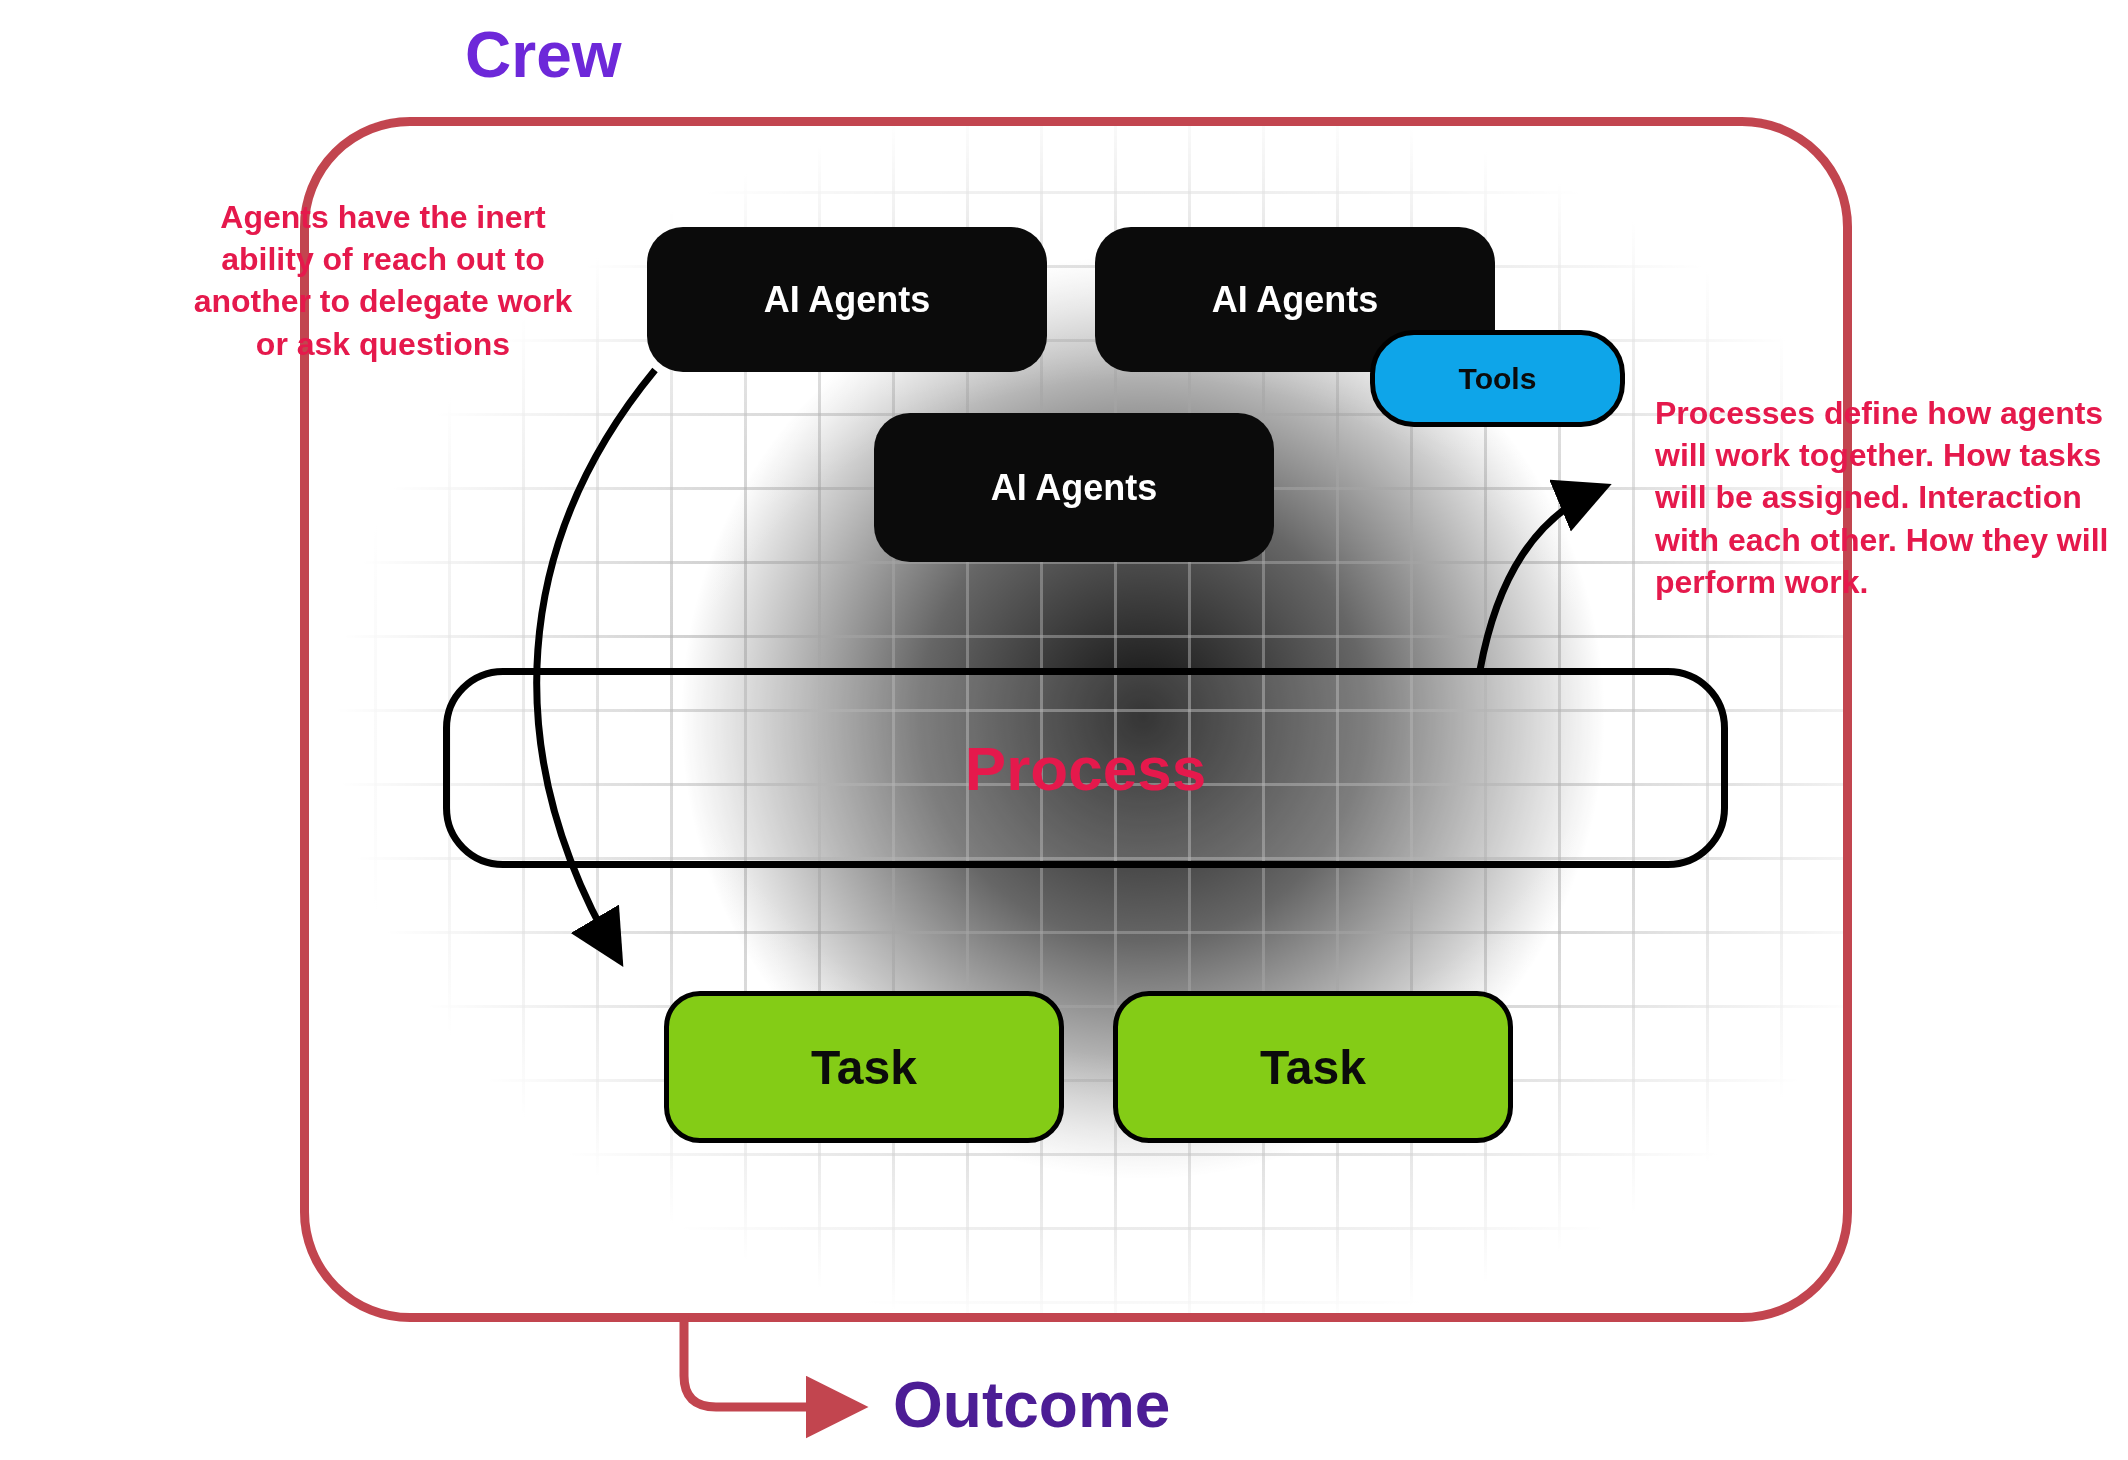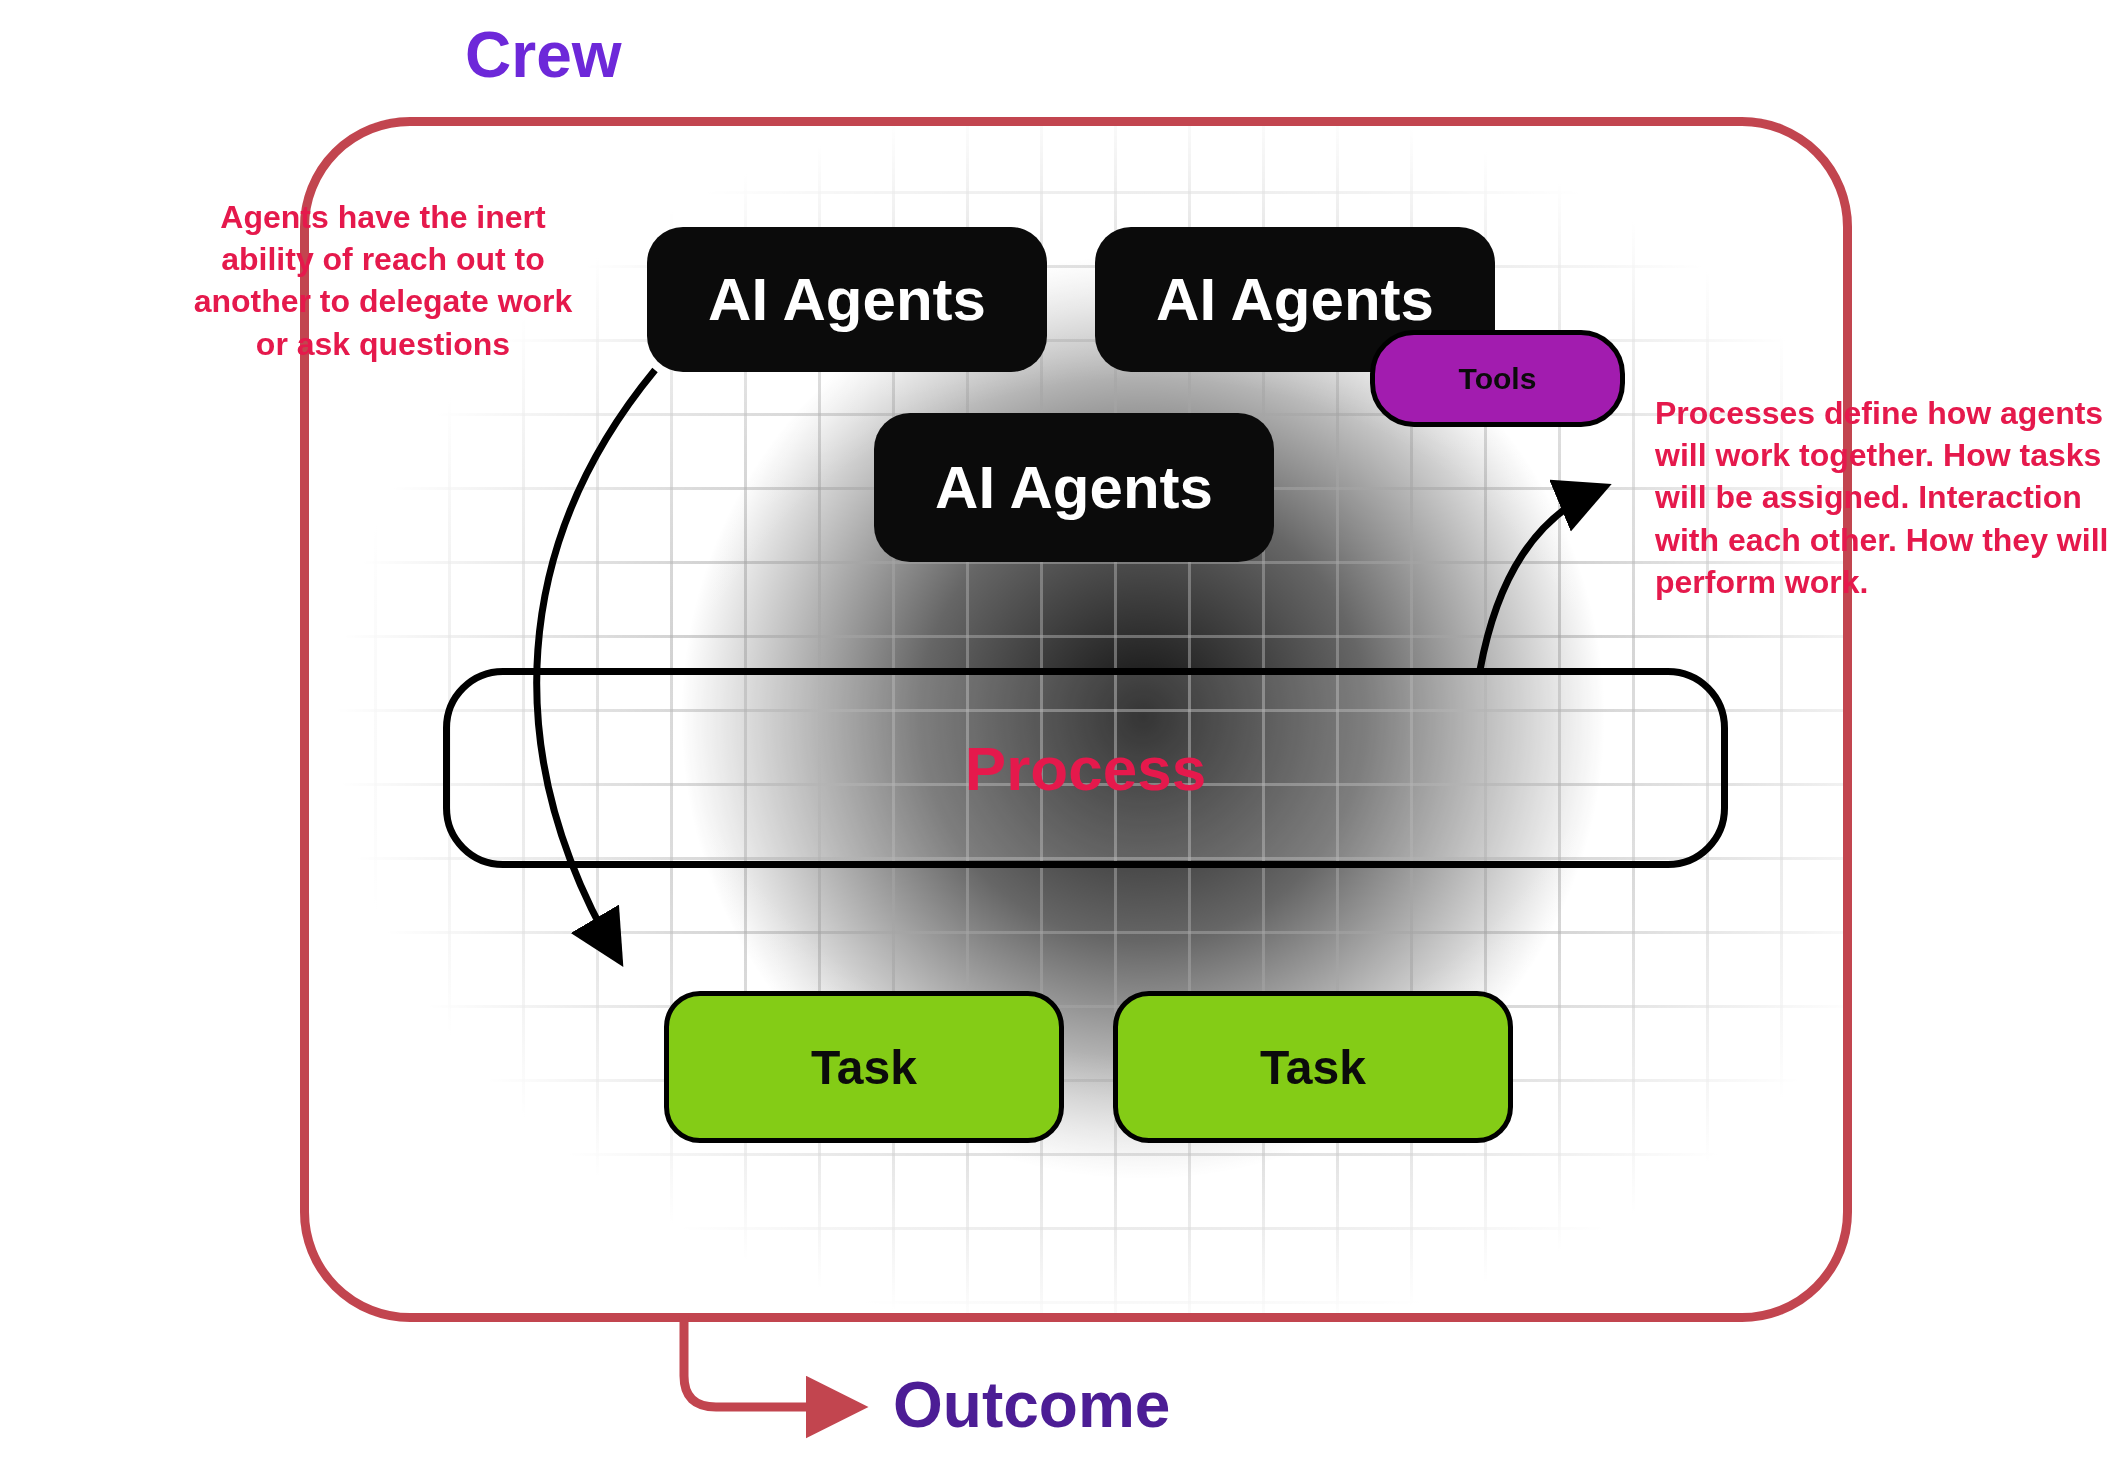--- a/index.html
+++ b/index.html
@@ -56,28 +56,28 @@
   .node{
     position:absolute;
     display:flex;align-items:center;justify-content:center;
     box-sizing:border-box;
     font-weight:700;
     z-index:5;
   }
   .node-black{
     background:#0b0b0b;color:#ffffff;
     border-radius:36px;
-    font-size:60px;
+    font-size:36px;
   }
   .agent-1{left:647px;top:227px;width:400px;height:145px;}
   .agent-2{left:1095px;top:227px;width:400px;height:145px;}
   .agent-3{left:874px;top:413px;width:400px;height:149px;}
   .tools-node{
     left:1370px;top:330px;width:255px;height:97px;
-    background:#a21caf;color:#0b0b0b;
+    background:#0ea5e9;color:#0b0b0b;
     border:5px solid #000000;
     border-radius:44px;
     font-size:30px;
     z-index:6;
   }
   .process-node{
     left:443px;top:668px;width:1285px;height:200px;
     border:7px solid #000000;
     border-radius:60px;
     background:rgba(255,255,255,0.16);

